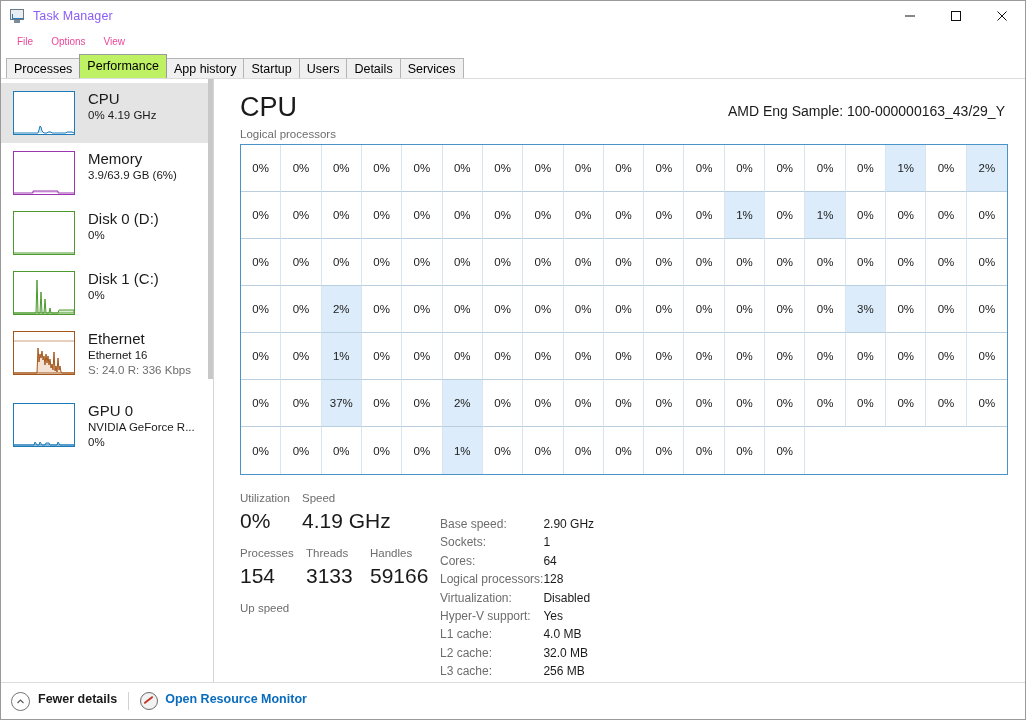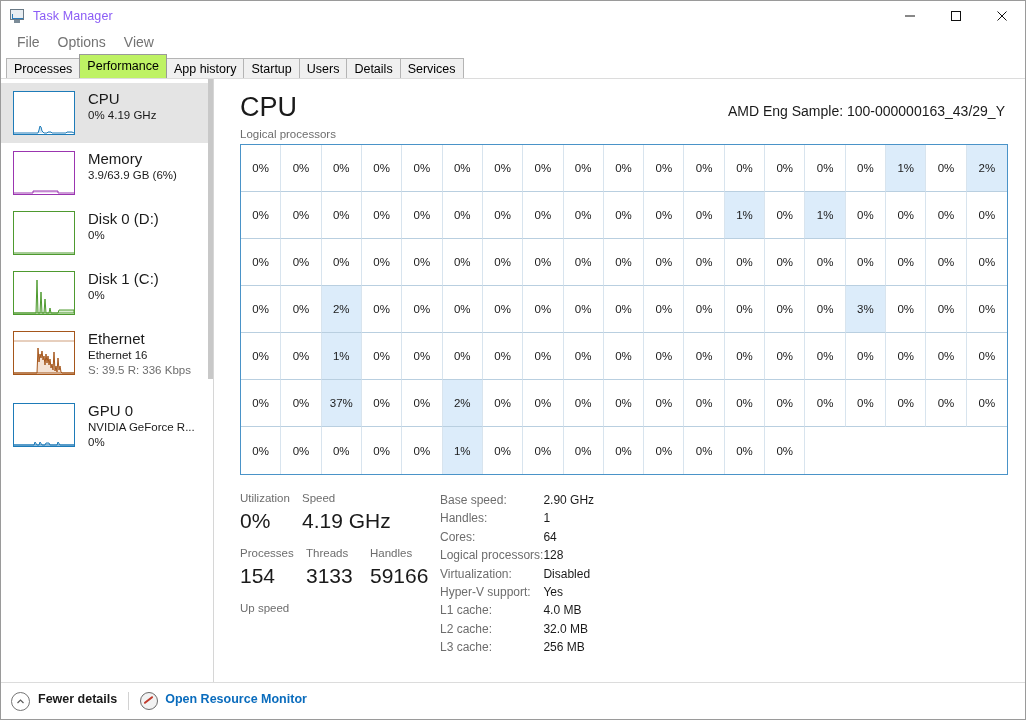--- a/index.html
+++ b/index.html
@@ -74,22 +74,22 @@
   
   .menubar {
     height: 22px;
     flex: 0 0 22px;
     display: flex;
     align-items: center;
     padding-left: 8px;
     background: #ffffff;
   }
   .menu-item {
-    font-size: 14px;
-    color: #737373;
+    font-size: 10px;
+    color: #ec4899;
     padding: 2px 8px;
     margin-right: 2px;
     line-height: 16px;
   }
 
   
   .tabstrip {
     height: 25px;
     flex: 0 0 25px;
     display: flex;
@@ -274,21 +274,21 @@
   .sb-proc { width: 66px; }
   .sb-thr { width: 64px; }
   .sb-hnd { width: 70px; }
   .sb-up { width: 200px; }
   .mt10 { margin-top: 9px; }
 
   .stats-right {
     flex: 1 1 auto;
     padding-top: 2px;
   }
-  .spec-table { border-collapse: collapse; }
+  .spec-table { border-collapse: collapse; margin-top: 24px; }
   .spec-table td {
     font-size: 12px;
     line-height: 18.4px;
     padding: 0;
     vertical-align: top;
   }
   .spec-key { color: #6d6d6d; padding-right: 22px; white-space: nowrap; }
   .spec-val { color: #1a1a1a; white-space: nowrap; }
 
   
@@ -443,21 +443,21 @@
       <div class="side-item" style="height:72px">
         <div class="side-thumb" style="border-color:#a5561b">
           <svg viewBox="0 0 60 42" preserveAspectRatio="none">
             <line x1="0" y1="9" x2="60" y2="9" stroke="#cf9f7d" stroke-width="1"></line>
             <path d="M0,41 L23,41 L24,16 L25,30 L26,22 L27,26 L28,19 L29,28 L30,24 L31,33 L32,22 L33,31 L34,24 L35,33 L36,27 L37,36 L38,32 L39,38 L40,20 L41,39 L42,34 L43,40 L44,26 L45,38 L46,34 L47,40 L48,41 L60,41 Z" fill="#f4e2d4" stroke="#a5561b" stroke-width="1"></path>
           </svg>
         </div>
         <div class="side-texts">
           <div class="side-title">Ethernet</div>
           <div class="side-sub">Ethernet 16</div>
-          <div class="side-sub" style="color:#6d6d6d">S: 39.5 R: 336 Kbps</div>
+          <div class="side-sub" style="color:#6d6d6d">S: 24.0 R: 336 Kbps</div>
         </div>
       </div>
 
       <div class="side-item" style="height:72px">
         <div class="side-thumb" style="border-color:#1e7bb8">
           <svg viewBox="0 0 60 42" preserveAspectRatio="none">
             <path d="M0,41 L20,41 L21,38 L23,41 L25,41 L26,38 L28,41 L31,41 L32,39 L35,39 L36,41 L43,41 L44,38 L46,41 L60,41 Z" fill="#cfe4f3" stroke="#1e7bb8" stroke-width="1"></path>
           </svg>
         </div>
         <div class="side-texts">
@@ -650,21 +650,21 @@
         </div>
 
         <div class="stats-right">
           <table class="spec-table">
             <tbody id="spec-body">
                 <tr>
                   <td class="spec-key">Base speed:</td>
                   <td class="spec-val">2.90 GHz</td>
                 </tr>
                 <tr>
-                  <td class="spec-key">Handles:</td>
+                  <td class="spec-key">Sockets:</td>
                   <td class="spec-val">1</td>
                 </tr>
                 <tr>
                   <td class="spec-key">Cores:</td>
                   <td class="spec-val">64</td>
                 </tr>
                 <tr>
                   <td class="spec-key">Logical processors:</td>
                   <td class="spec-val">128</td>
                 </tr>

